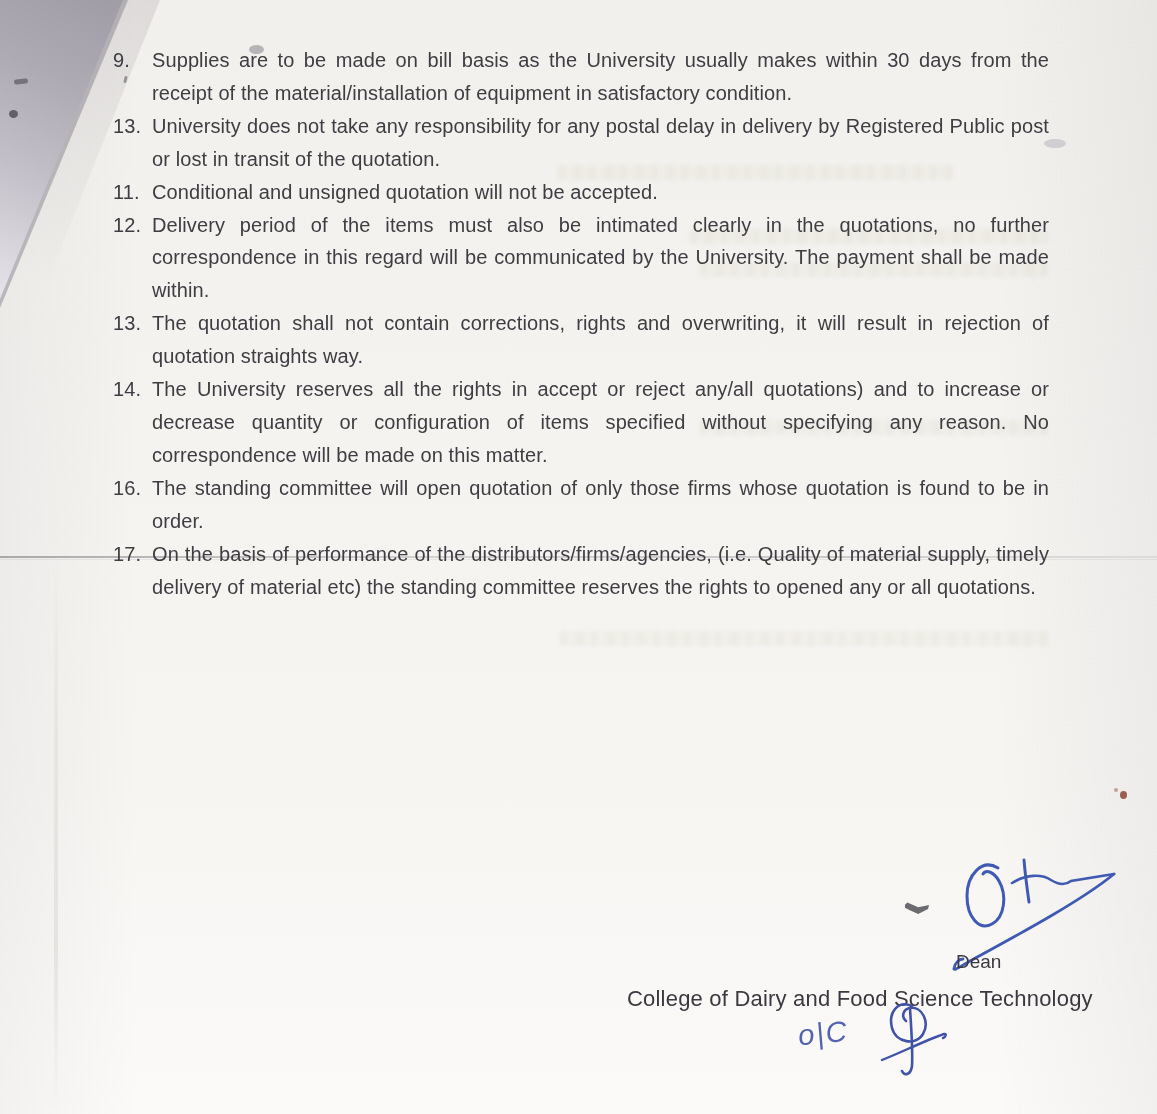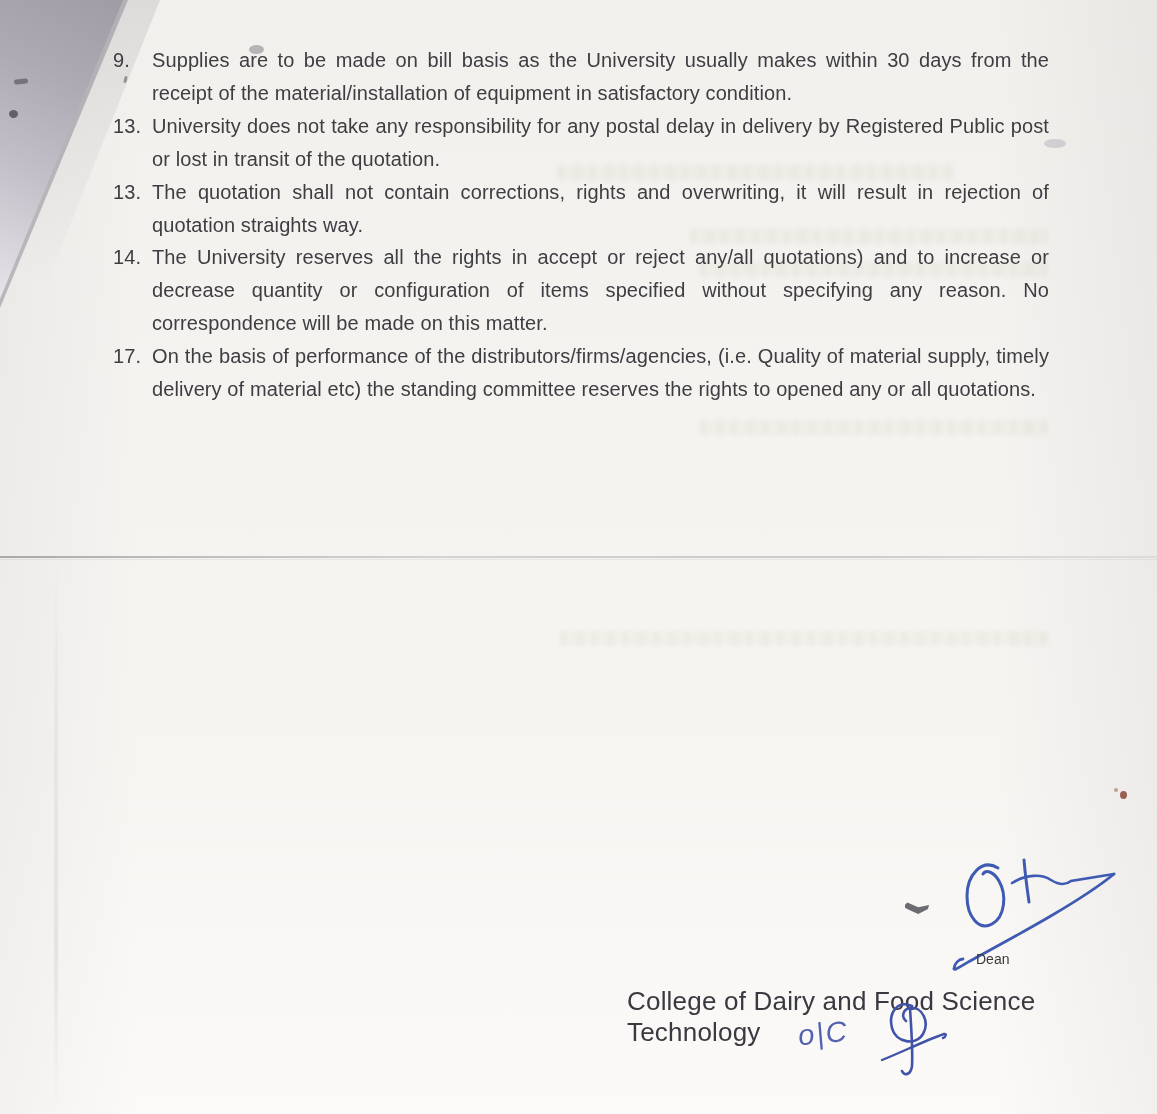--- a/index.html
+++ b/index.html
@@ -69,22 +69,22 @@
   .list{
     position:absolute;left:113px;top:44px;width:936px;
     font-size:20px;line-height:32.9px;color:#3e3d42;letter-spacing:.1px;
   }
   .item{display:flex;}
   .item .num{width:39px;flex:0 0 39px;}
   .item .txt{flex:1;text-align:justify;text-align-last:left;}
   
   .sig-svg{position:absolute;left:938px;top:850px;}
   .flourish-svg{position:absolute;left:872px;top:996px;}
-  .dean-label{position:absolute;left:976px;top:951px;font-size:14px;color:#3a393f;}
-  .college-label{position:absolute;left:627px;top:986px;font-size:26px;color:#3a393f;letter-spacing:.2px;}
+  .dean-label{position:absolute;left:956px;top:951px;font-size:19px;color:#3a393f;}
+  .college-label{position:absolute;left:627px;top:986px;font-size:22px;color:#3a393f;letter-spacing:.2px;}
   .oc-note{
     position:absolute;left:798px;top:1017px;
     font-size:29px;color:#4153a8;font-style:italic;
     transform:rotate(-5deg);letter-spacing:2px;opacity:.9;
   }
 </style>
 </head>
 <body>
 
 <div class="page">
@@ -112,26 +112,38 @@
   <div class="list">
     <div class="item">
       <span class="num">9.</span>
       <span class="txt">Supplies are to be made on bill basis as the University usually makes within 30 days from the receipt of the material/installation of equipment in satisfactory condition.</span>
     </div>
     <div class="item">
       <span class="num">13.</span>
       <span class="txt">University does not take any responsibility for any postal delay in delivery by Registered Public post or lost in transit of the quotation.</span>
     </div>
     <div class="item">
+      <span class="num">11.</span>
+      <span class="txt">Conditional and unsigned quotation will not be accepted.</span>
+    </div>
+    <div class="item">
+      <span class="num">12.</span>
+      <span class="txt">Delivery period of the items must also be intimated clearly in the quotations, no further correspondence in this regard will be communicated by the University. The payment shall be made within.</span>
+    </div>
+    <div class="item">
       <span class="num">13.</span>
       <span class="txt">The quotation shall not contain corrections, rights and overwriting, it will result in rejection of quotation straights way.</span>
     </div>
     <div class="item">
       <span class="num">14.</span>
       <span class="txt">The University reserves all the rights in accept or reject any/all quotations) and to increase or decrease quantity or configuration of items specified without specifying any reason. No correspondence will be made on this matter.</span>
+    </div>
+    <div class="item">
+      <span class="num">16.</span>
+      <span class="txt">The standing committee will open quotation of only those firms whose quotation is found to be in order.</span>
     </div>
     <div class="item">
       <span class="num">17.</span>
       <span class="txt">On the basis of performance of the distributors/firms/agencies, (i.e. Quality of material supply, timely delivery of material etc) the standing committee reserves the rights to opened any or all quotations.</span>
     </div>
   </div>
 
   <svg class="sig-svg" width="200" height="130" viewBox="0 0 200 130" fill="none">
     <path d="M60 18 C 44 8, 29 25, 29 46 C 29 67, 41 81, 54 74 C 67 67, 69 45, 61 31 C 56 22, 48 19, 45 24" stroke="#3f5ab2" stroke-width="3" stroke-linecap="round"></path>
     <path d="M86 10 C 87 22, 89 38, 91 52" stroke="#3f5ab2" stroke-width="3" stroke-linecap="round"></path>

